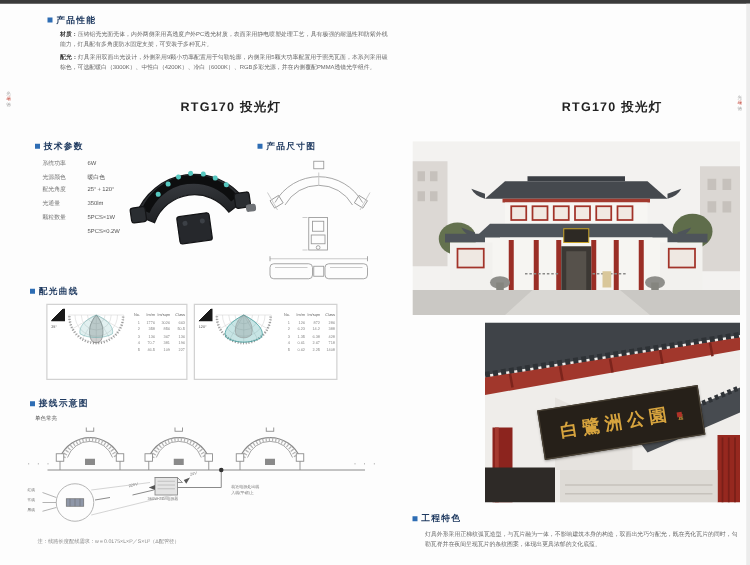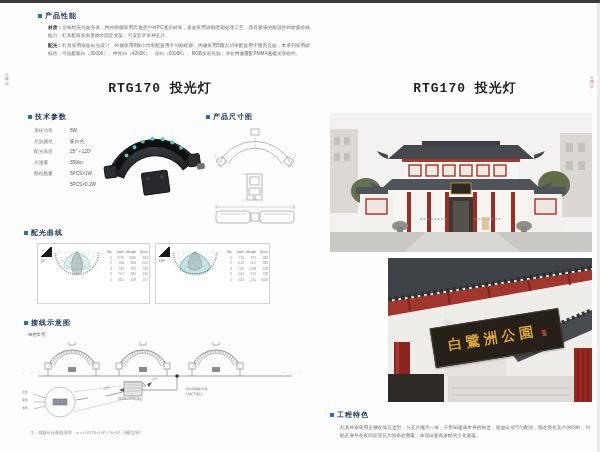--- a/index.html
+++ b/index.html
@@ -9,21 +9,21 @@
   
   .topband{left:0;top:0;width:600px;height:3px;background:#3b3b3b;}
   .edgeband{right:0;top:3px;width:3px;height:449px;background:#ececec;}
   
   .sec{display:flex;align-items:center;gap:3px;}
   .sec .bullet{width:4px;height:4px;background:#2e6db4;flex:0 0 auto;}
   .sec .t{font-size:7px;font-weight:bold;color:#1f3a60;letter-spacing:1px;white-space:nowrap;}
   
   .para{font-size:4.7px;line-height:1.6;color:#666;text-align:justify;}
   .para b{color:#333;}
-  .hdr{font-size:13px;font-weight:bold;color:#222;text-align:center;letter-spacing:1px;font-family:Liberation Mono, monospace;}
+  .hdr{font-size:10px;font-weight:bold;color:#222;text-align:right;letter-spacing:1px;}
   
   .prow{display:flex;font-size:4.7px;color:#777;line-height:1;}
   .prow .pl{width:36px;}
   .prow .pv{color:#555;}
   
   .pmbox{border:1px solid #d2d2d2;background:#fff;}
   .pmcorner{position:absolute;left:3px;top:3px;width:11px;height:10px;
             background:linear-gradient(135deg,#fff 0 45%,#1a1a1a 45% 100%);}
   .pmangle{position:absolute;left:3px;top:15px;font-size:3px;color:#555;}
   .pmtable{position:absolute;top:7px;display:flex;flex-direction:column;gap:2.5px;}

